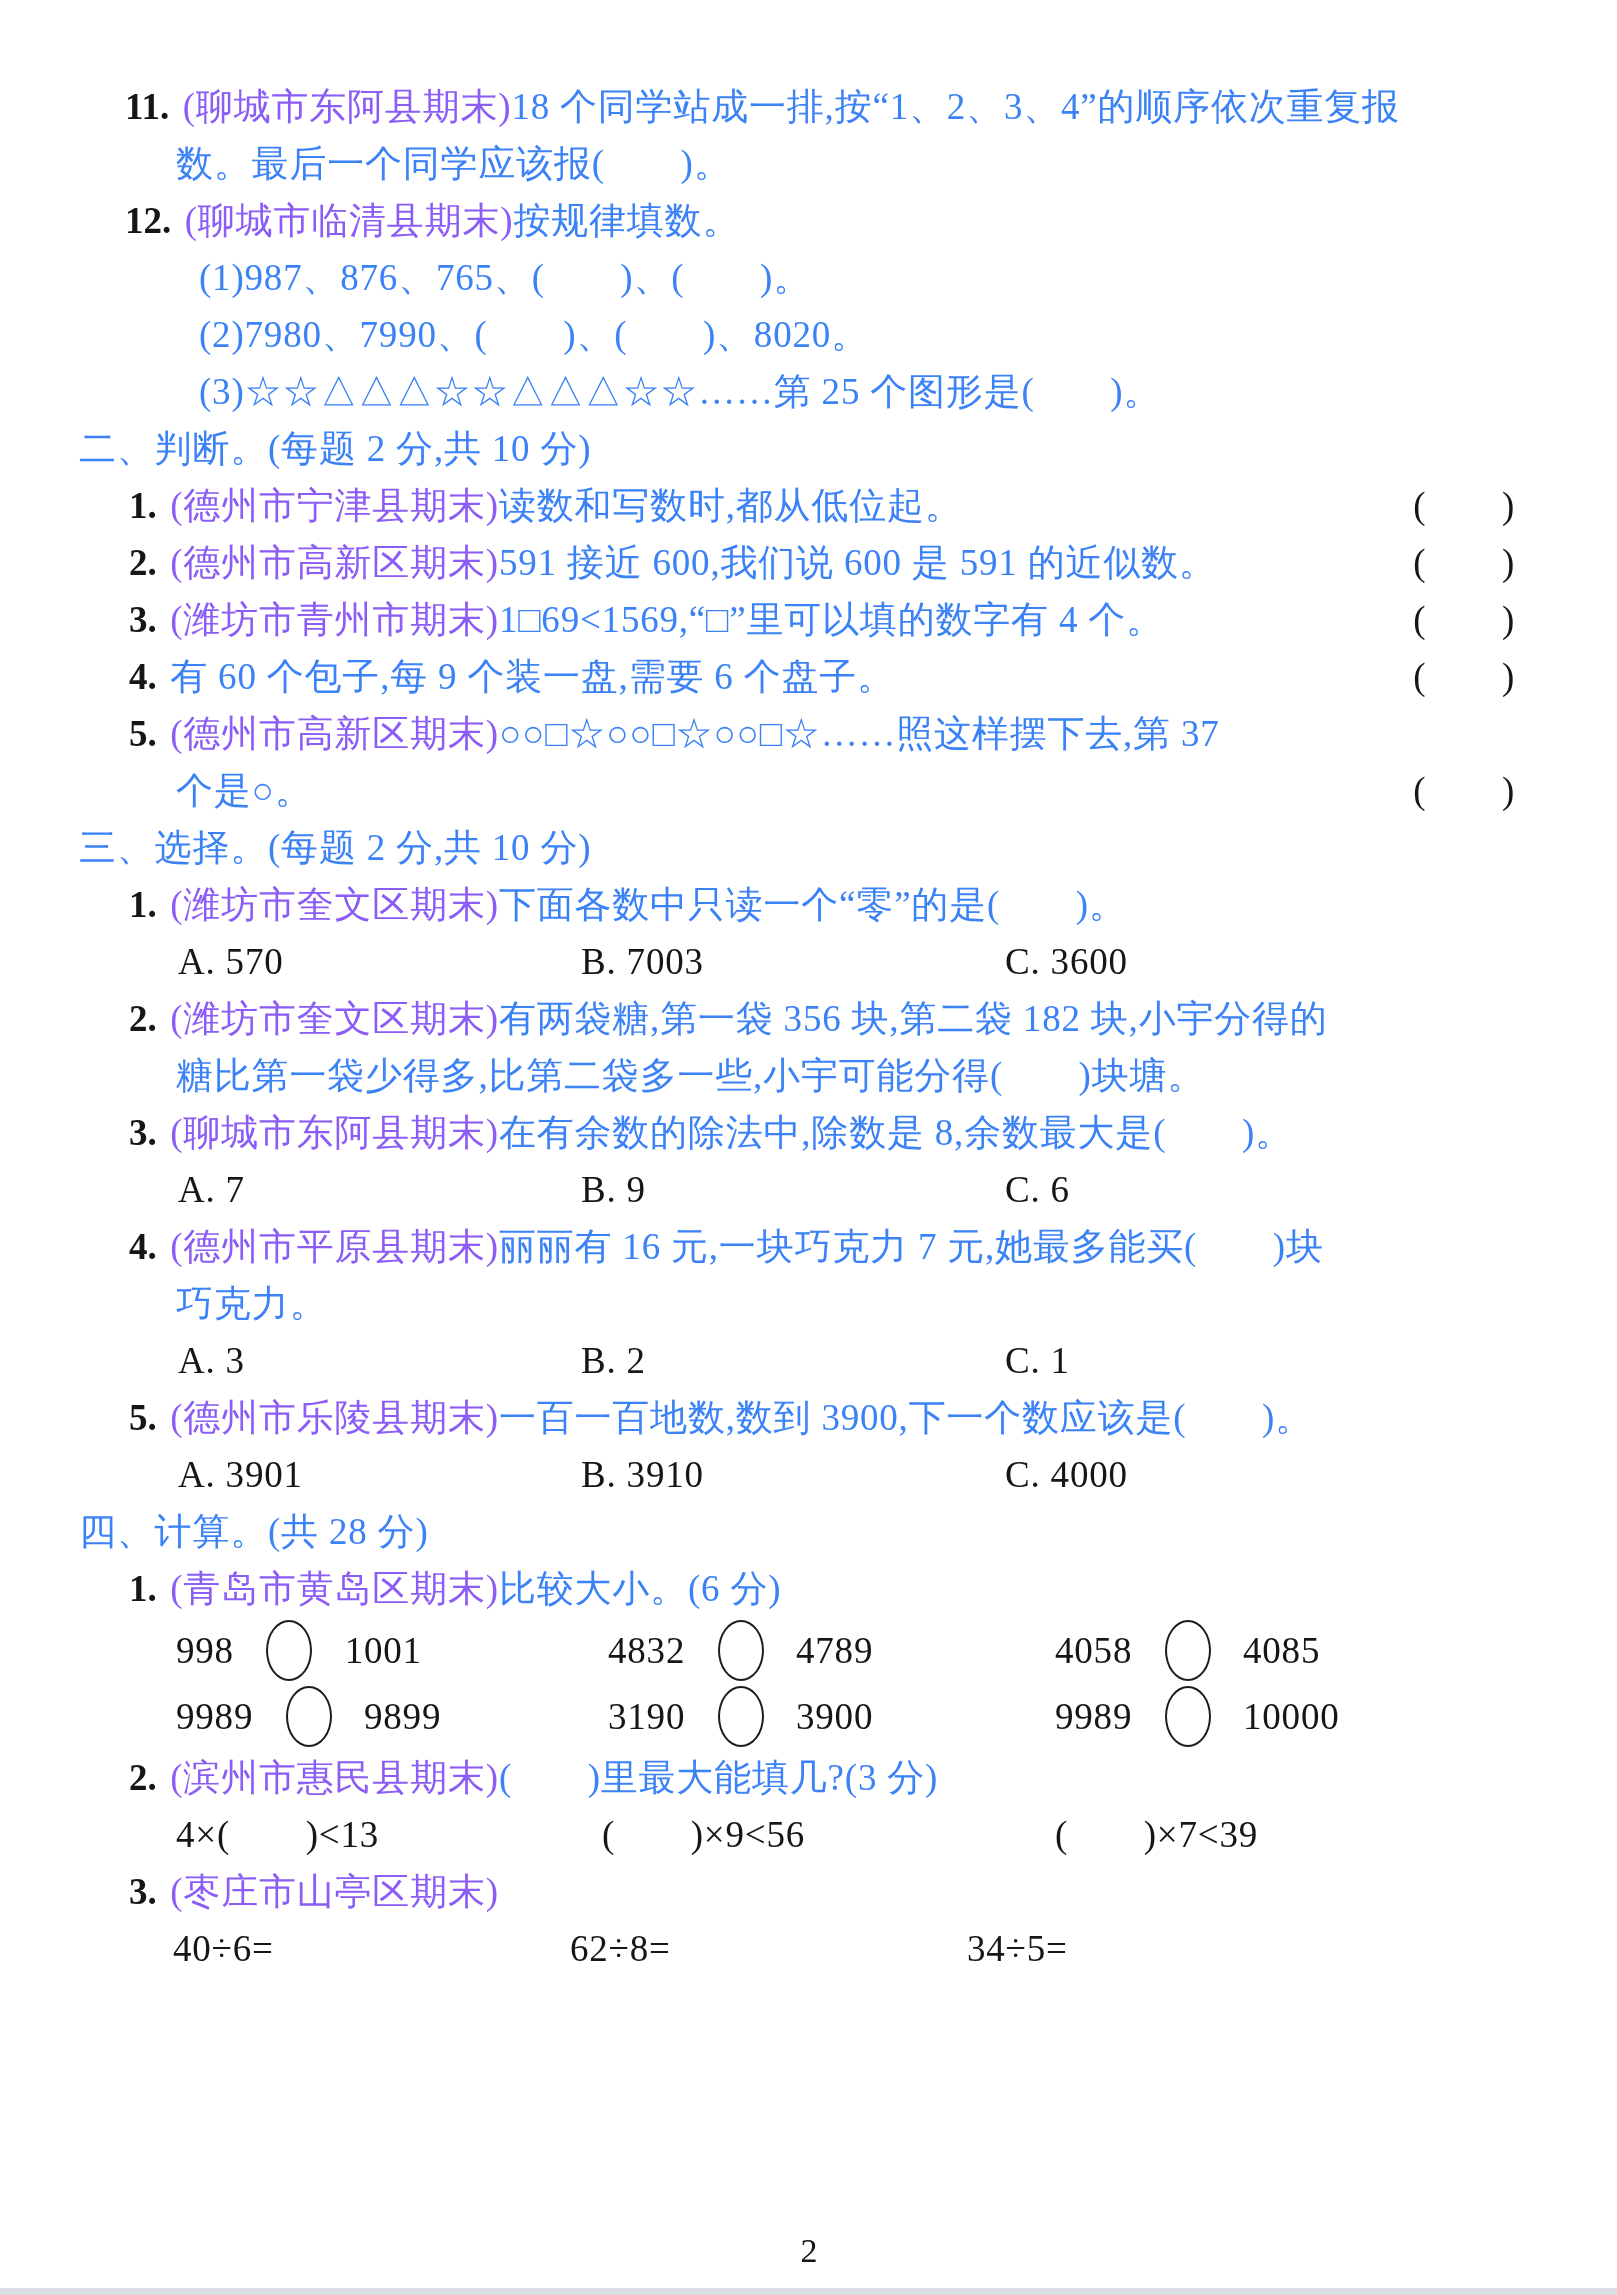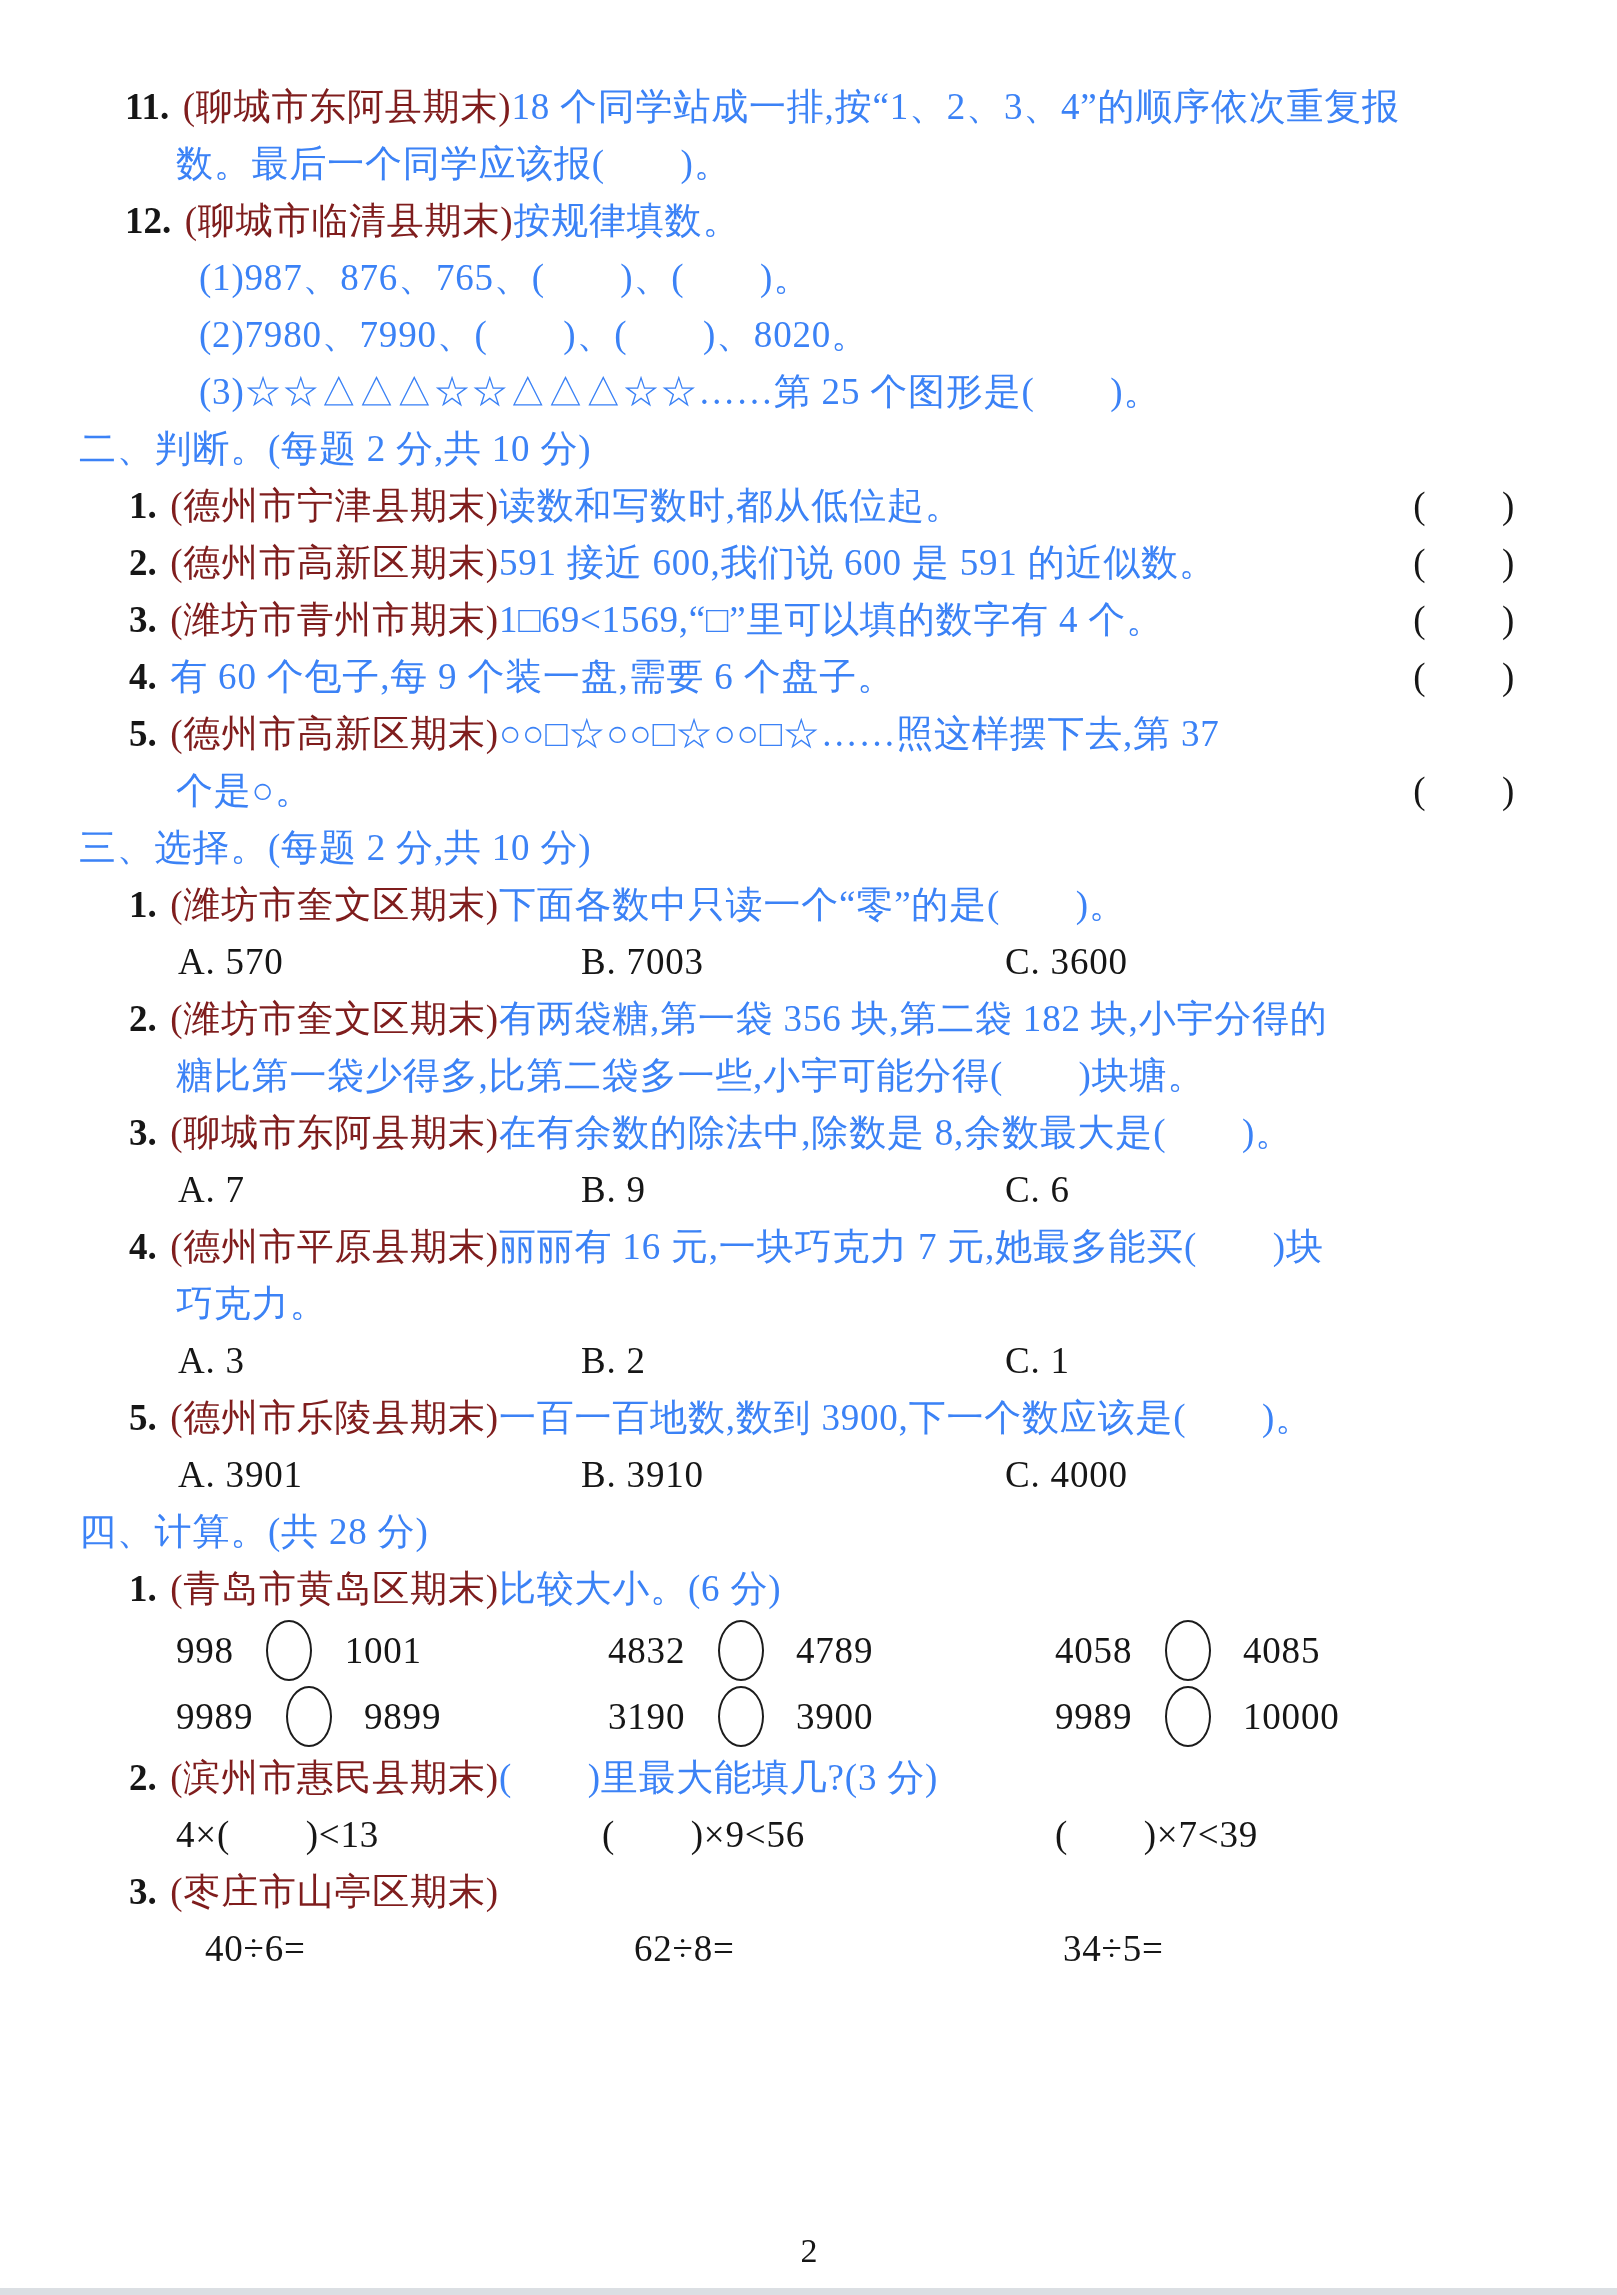--- a/index.html
+++ b/index.html
@@ -18,21 +18,21 @@
     align-items: center;
     white-space: nowrap;
     font-size: 37px;
     letter-spacing: 0.8px;
   }
   .qnum {
     font-weight: bold;
     margin-right: 13.5px;
     letter-spacing: 0;
   }
-  .source { color: #7f1d1d; }
+  .source { color: #8b5cf6; }
   .body { color: #3b82f6; }
 
   
   .l-sec  { padding-left: 79px; }
   .l-q    { padding-left: 129px; }
   .l-q2   { padding-left: 125px; }
   .l-cont { padding-left: 176px; }
   .l-sub  { padding-left: 199px; }
   .l-opt  { padding-left: 178px; }
   .l-cmp  { padding-left: 176px; height: 66px; }
@@ -56,21 +56,21 @@
     border: 2.5px solid #1c1c1c;
     border-radius: 50%;
     margin: 0 8.4px;
     flex: 0 0 auto;
   }
 
   .fill-item { display: inline-block; }
   .fill-item.c1 { width: 426px; }
   .fill-item.c2 { width: 453px; }
 
-  .div-item { display: inline-block; margin-left: 32px; }
+  .div-item { display: inline-block; }
   .div-item.c1 { width: 397px; }
   .div-item.c2 { width: 397px; }
 
   .page-num {
     position: absolute;
     top: 2232px;
     left: 0;
     width: 100%;
     text-align: center;
     font-size: 34px;

